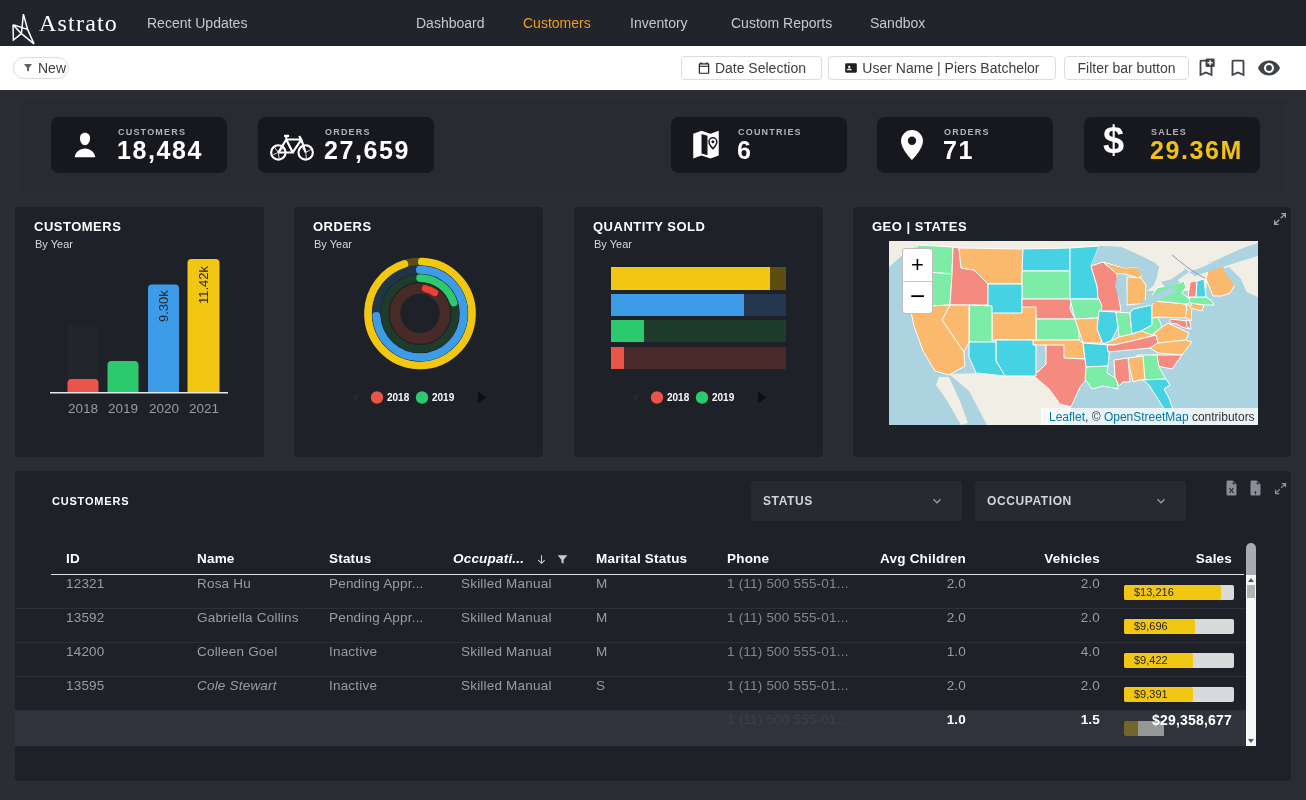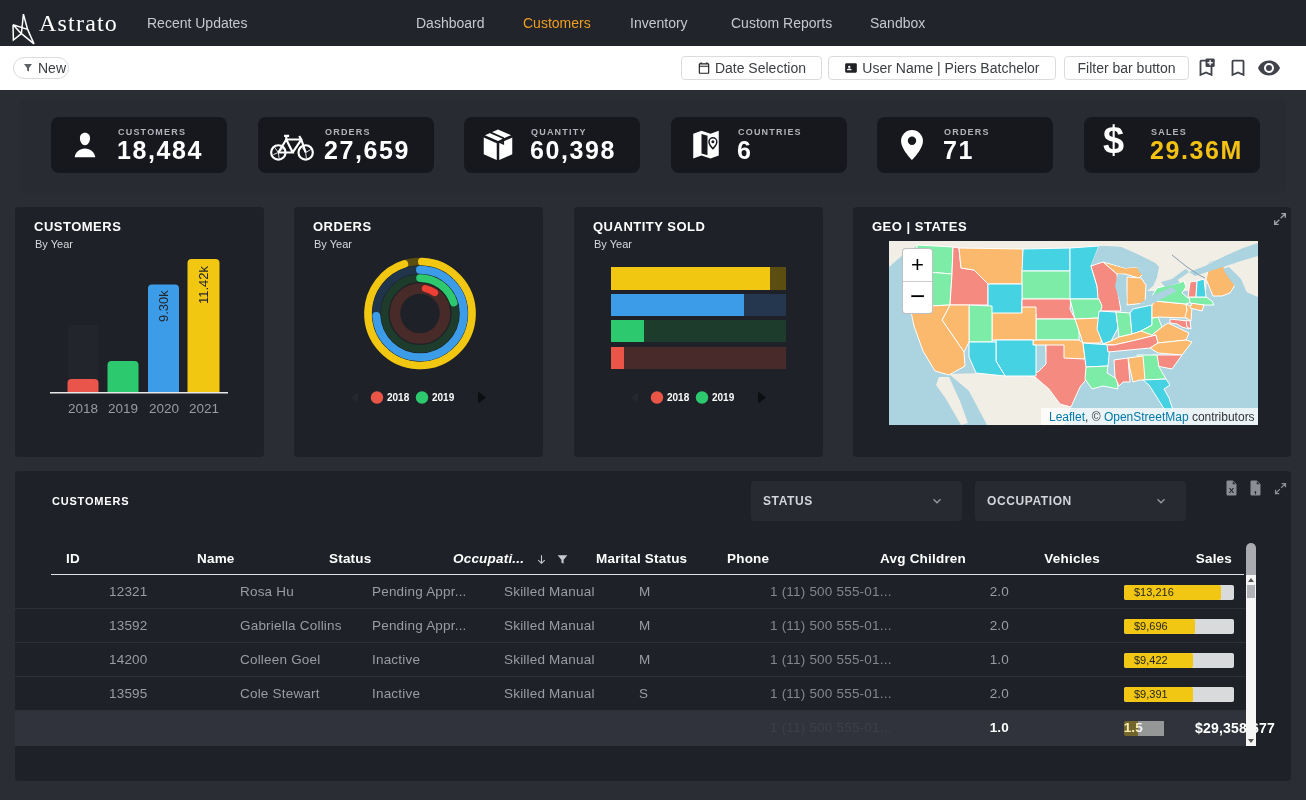--- a/index.html
+++ b/index.html
@@ -13,21 +13,21 @@
   .kpicard { position:absolute; top:18px; width:176px; height:56px; background:#16181d; border-radius:8px; }
   .kpilabel { position:absolute; left:67px; top:10px; font-size:9px; font-weight:bold; letter-spacing:1.2px; color:#b2b4ba; }
   .kpinum { position:absolute; left:66px; top:19px; font-size:25px; font-weight:bold; color:#ffffff; letter-spacing:1.6px; }
   .panel { position:absolute; background:#1e2127; border-radius:4px; }
   .ptitle { position:absolute; left:19px; top:12px; font-size:13px; font-weight:bold; color:#ffffff; letter-spacing:0.5px; }
   .psub { position:absolute; left:20px; top:31px; font-size:11px; color:#d8d9dc; }
   .dd { position:absolute; top:10px; width:211px; height:40px; background:#282a32; border-radius:4px; color:#d4d5d9; font-size:12px; font-weight:bold; letter-spacing:0.6px; line-height:40px; padding-left:12px; }
   .th { position:absolute; top:80px; font-size:13.5px; color:#ffffff; font-weight:bold; letter-spacing:0.2px; }
   .trow { position:absolute; left:0; width:1231px; height:34px; border-bottom:1px solid rgba(255,255,255,0.07); }
   .trow.total { background:#30333b; border-bottom:none; height:35px; }
-  .td { position:absolute; top:9px; font-size:13.5px; color:#9b9ca3; letter-spacing:0.2px;margin-left:43px; }
+  .td { position:absolute; top:1px; font-size:13.5px; color:#9b9ca3; letter-spacing:0.2px; }
   .num { width:140px; text-align:right; }
   .num2 { width:140px; text-align:right; }
   .sbar { position:absolute; left:1109px; top:10px; width:110px; height:15px; background:#d9dadc; border-radius:2px; overflow:hidden; }
   .sfill { position:absolute; left:0; top:0; height:15px; background:#f2c713; color:#1e2127; font-size:11px; line-height:15px; padding-left:10px; border-radius:2px; }
 </style>
 </head>
 <body>
 <div class="nav">
   <svg class="navitem" style="left:11px;top:5px" width="24" height="33" viewBox="0 0 24 33">
     <g fill="none" stroke="#ffffff" stroke-width="1.5" stroke-linejoin="miter">
@@ -90,33 +90,20 @@
         <circle cx="13" cy="31" r="10"></circle>
           <circle cx="51" cy="31" r="10"></circle>
         <path d="M13 31 L24 13 L45 13 L51 31 M24 13 L33 31 L13 31 M33 31 L45 13 M21 8 L28 8 M24 8 L24 13 M42 8 L45 13"></path>
       </g>
       <g fill="none" stroke="#fff" stroke-width="1.2">
           <path d="M13 31 L8 24 M13 31 L20 25 M13 31 L6 34 M13 31 L14 39 M51 31 L46 24 M51 31 L58 27 M51 31 L52 39"></path>
         </g>
     </svg>
     <div class="kpilabel">ORDERS</div>
     <div class="kpinum">27,659</div>
-  </div>
-  <div class="kpicard" style="left:444px;">
-    <svg width="38" height="38" viewBox="0 0 24 24" style="position:absolute;left:15px;top:9px;">
-      <g fill="#fff">
-          <path d="M12 2.2 3.8 5.8 12 9.4 20.2 5.8z"></path>
-          <path d="M3 7.3 11.2 10.9 11.2 21.5 3 17.9z"></path>
-          <path d="M21 7.3 12.8 10.9 12.8 21.5 21 17.9z"></path>
-        </g>
-      <path d="M7.3 3.7 15.5 7.3 15.5 11 12.6 9.7 12.6 6.1 4.8 2.8z" fill="#16181d" opacity="0"></path>
-      <path d="M7.2 4.0 15.3 7.6 15.3 11.2 12.4 9.9" fill="none" stroke="#16181d" stroke-width="1.1"></path>
-    </svg>
-    <div class="kpilabel">QUANTITY</div>
-    <div class="kpinum">60,398</div>
   </div>
   <div class="kpicard" style="left:651px;">
     <svg width="36" height="36" viewBox="0 0 24 24" style="position:absolute;left:17px;top:10px;">
       <path d="M15 4.5 9 2.5 3.5 4.5 3.5 21 9 19 15 21 20.5 19 20.5 2.5z M9 4.6 13 5.9 13 18.9 9 17.6z" fill="#fff" fill-rule="evenodd"></path>
       <path d="M16.6 7.2 a2.6 2.6 0 0 1 2.6 2.6 c0 2-2.6 4.6-2.6 4.6 s-2.6-2.6-2.6-4.6 a2.6 2.6 0 0 1 2.6-2.6z" fill="#fff" stroke="#16181d" stroke-width="1"></path>
       <circle cx="16.6" cy="9.8" r="1" fill="#16181d"></circle>
     </svg>
     <div class="kpilabel">COUNTRIES</div>
     <div class="kpinum">6</div>
   </div>
@@ -358,21 +345,21 @@
     <div class="td" style="left:581px;">M</div>
       <div class="td" style="left:712px;color:#84868d;">1 (11) 500 555-01...</div>
     <div class="td num" style="left:811px;">1.0</div>
       <div class="td num2" style="left:945px;">4.0</div>
     <div class="sbar">
         <div class="sfill" style="width:69px;">$9,422</div>
       </div>
   </div>
   <div class="trow" style="top:206px;">
     <div class="td" style="left:51px;">13595</div>
-      <div class="td" style="left:182px;">Cole Stewart</div>
+      <div class="td" style="left:182px;font-style:italic;">Cole Stewart</div>
     <div class="td" style="left:314px;">Inactive</div>
       <div class="td" style="left:446px;">Skilled Manual</div>
     <div class="td" style="left:581px;">S</div>
       <div class="td" style="left:712px;color:#84868d;">1 (11) 500 555-01...</div>
     <div class="td num" style="left:811px;">2.0</div>
       <div class="td num2" style="left:945px;">2.0</div>
     <div class="sbar">
         <div class="sfill" style="width:69px;">$9,391</div>
       </div>
   </div>

